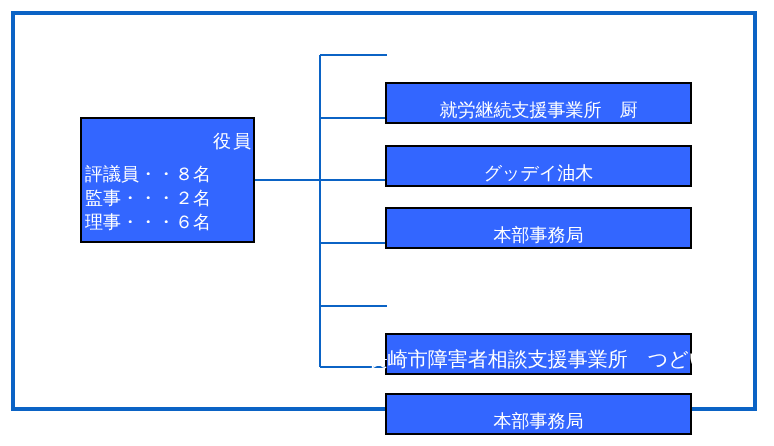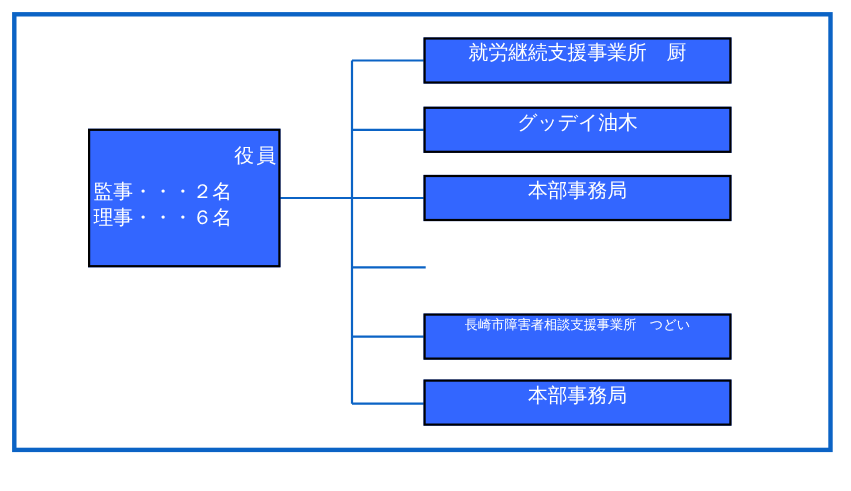--- a/index.html
+++ b/index.html
@@ -56,34 +56,35 @@
   .root-lines {
     margin-top: 9px;
     padding-left: 3px;
     font-size: 18px;
     line-height: 24px;
     white-space: nowrap;
   }
   .child-box {
     position: absolute;
     left: 385px;
-    width: 280px;
+    width: 307px;
     height: 42px;
     background: var(--box-fill, #3366FF);
     border: 2px solid var(--box-border, #000000);
     box-sizing: border-box;
     color: var(--box-text, #ffffff);
     display: flex;
-    align-items: flex-start;
+    align-items: flex-end;
     justify-content: center;
     font-size: 18px;
     white-space: nowrap;
+    margin-top: 48px;
   }
   .child-box.small {
-    font-size: 12px;
+    font-size: 20px;
   }
 </style>
 </head>
 <body>
 
 <div class="canvas">
 
   <div class="frame"></div>
 
   <svg class="connectors" viewBox="0 0 774 446" xmlns="http://www.w3.org/2000/svg">
@@ -93,20 +94,21 @@
     <line x1="320" y1="118" x2="387" y2="118"></line>
     <line x1="320" y1="180" x2="387" y2="180"></line>
     <line x1="320" y1="243" x2="387" y2="243"></line>
     <line x1="320" y1="306" x2="387" y2="306"></line>
     <line x1="320" y1="367" x2="387" y2="367"></line>
   </svg>
 
   <div class="root-box">
     <div class="root-title">役員</div>
     <div class="root-lines">
+      <div>評議員・・８名</div>
       <div>監事・・・２名</div>
       <div>理事・・・６名</div>
     </div>
   </div>
 
   <div class="child-box" style="top:34px">
     <span>就労継続支援事業所　厨</span>
   </div>
   <div class="child-box" style="top:97px">
     <span>グッデイ油木</span>

